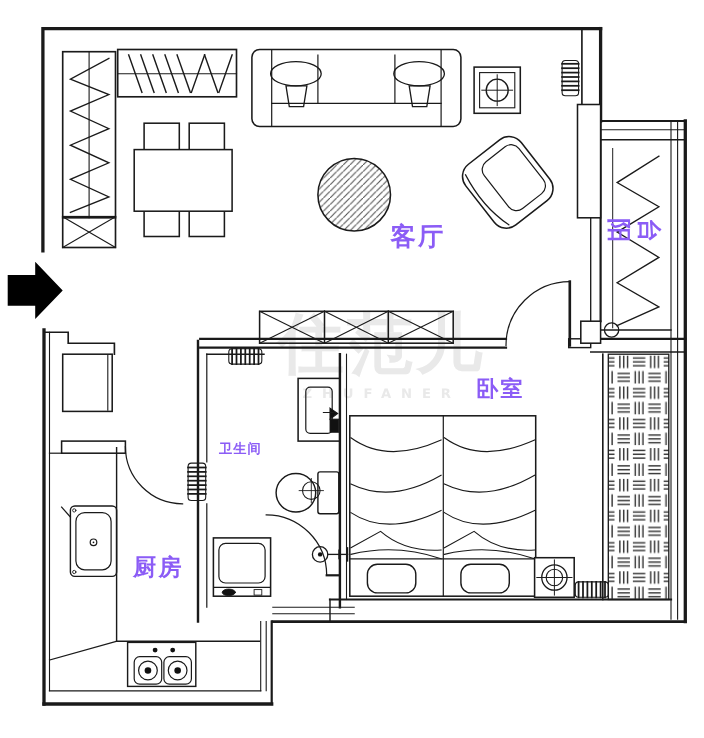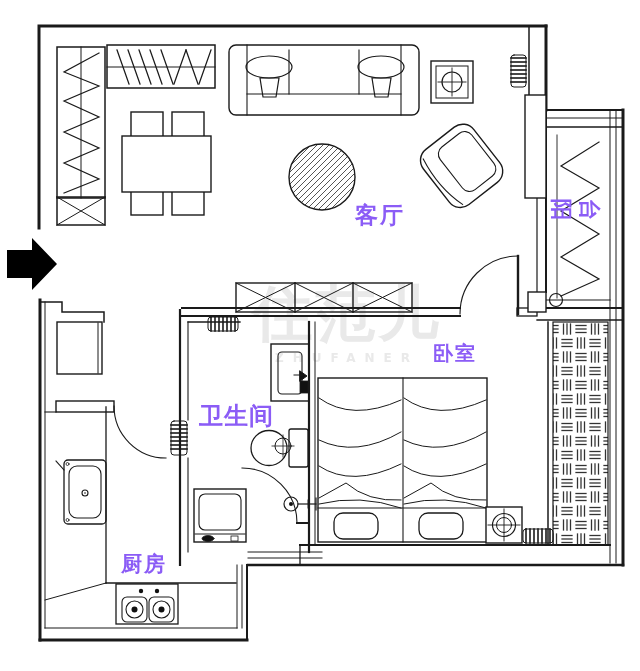--- a/index.html
+++ b/index.html
@@ -7,22 +7,22 @@
     width:640px;height:671px;position:relative;background:#fff;
     font-family:"DejaVu Sans","Liberation Sans",sans-serif;overflow:hidden;
   }
   #plan-svg{position:absolute;left:0;top:0;z-index:2;}
   .room-label{
     position:absolute;z-index:3;color:#8b5cf6;font-weight:bold;
     letter-spacing:2px;white-space:nowrap;
   }
   #label-living  {left:355px;top:200px;font-size:23px;}
   #label-bedroom {left:433px;top:340px;font-size:20px;}
-  #label-bathroom{left:199px;top:400px;font-size:24px;letter-spacing:1px;}
-  #label-kitchen {left:121px;top:502px;font-size:21px;margin-top:48px;}
+  #label-bathroom{left:199px;top:400px;font-size:12px;letter-spacing:1px;}
+  #label-kitchen {left:121px;top:502px;font-size:21px;}
   #label-balcony {left:549px;top:197px;font-size:22px;display:flex;gap:3px;}
   #label-balcony span{
     display:inline-block;width:25px;height:27px;line-height:27px;
     text-align:center;transform:rotate(90deg);
   }
   #watermark{
     position:absolute;left:228px;top:280px;width:190px;z-index:1;
     text-align:center;user-select:none;margin-left:24px;
   }
   #watermark .wm-logo{font-size:60px;font-weight:bold;letter-spacing:3px;line-height:1.1;}

